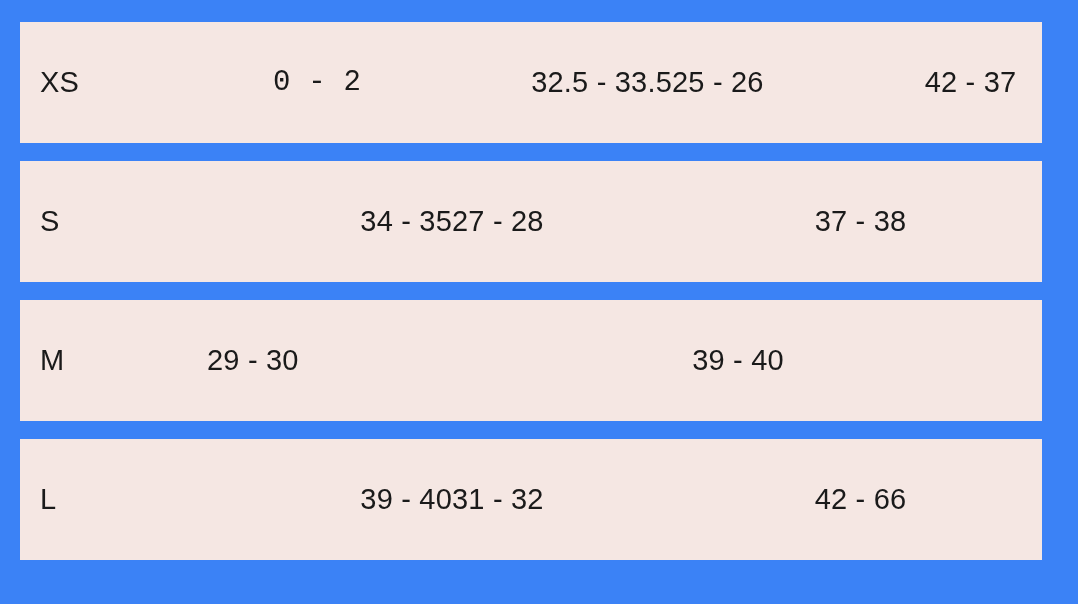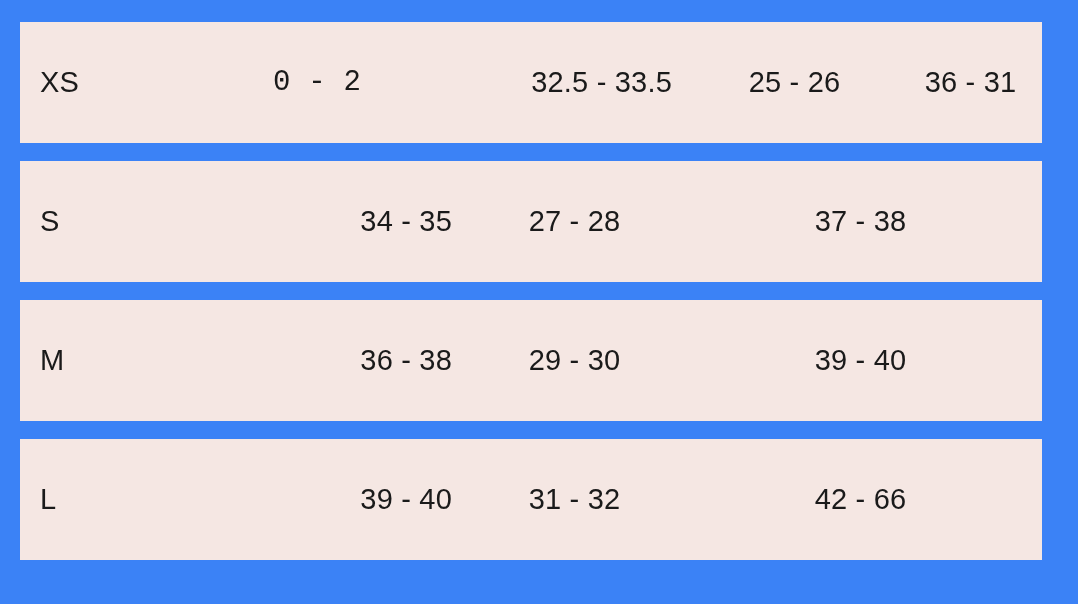--- a/index.html
+++ b/index.html
@@ -50,51 +50,50 @@
     flex: 0 0 220px;
     text-align: center;
     font-family: Liberation Mono, monospace;
   }
   .col-2 {
     flex: 0 0 245px;
     text-align: right;
   }
   .col-3 {
     flex: 0 0 245px;
-    text-align: center;
+    text-align: left;
   }
   .col-4 {
     flex: 1 1 auto;
     text-align: center;
     padding-right: 18px;
   }
 </style>
 </head>
 <body>
 
 <div id="size-chart">
 
   <div class="chart-row">
     <div class="cell col-size">XS</div>
     <div class="cell col-1">0 - 2</div>
     <div class="cell col-2">32.5 - 33.5</div>
     <div class="cell col-3">25 - 26</div>
-    <div class="cell col-4">36 - 31</div>
+    <div class="cell col-4">42 - 37</div>
   </div>
 
   <div class="chart-row">
     <div class="cell col-size">S</div>
     <div class="cell col-2">34 - 35</div>
     <div class="cell col-3">27 - 28</div>
     <div class="cell col-4">37 - 38</div>
   </div>
 
   <div class="chart-row">
     <div class="cell col-size">M</div>
-    <div class="cell col-2">36 - 38</div>
     <div class="cell col-3">29 - 30</div>
     <div class="cell col-4">39 - 40</div>
   </div>
 
   <div class="chart-row">
     <div class="cell col-size">L</div>
     <div class="cell col-2">39 - 40</div>
     <div class="cell col-3">31 - 32</div>
     <div class="cell col-4">42 - 66</div>
   </div>

